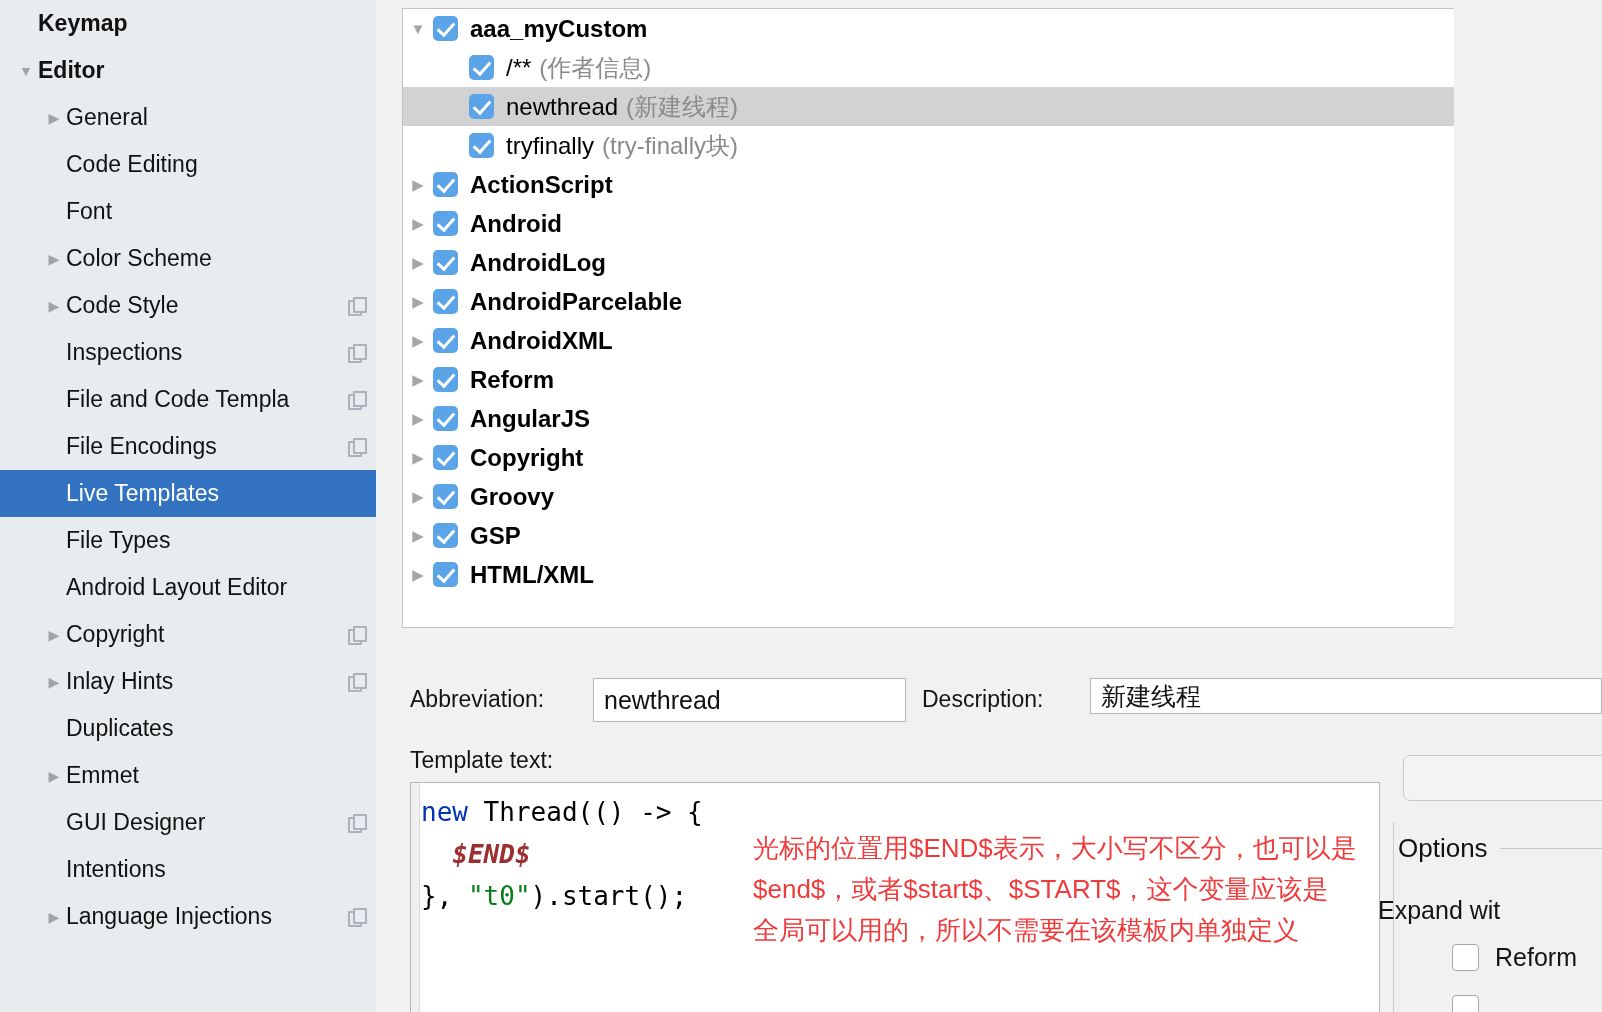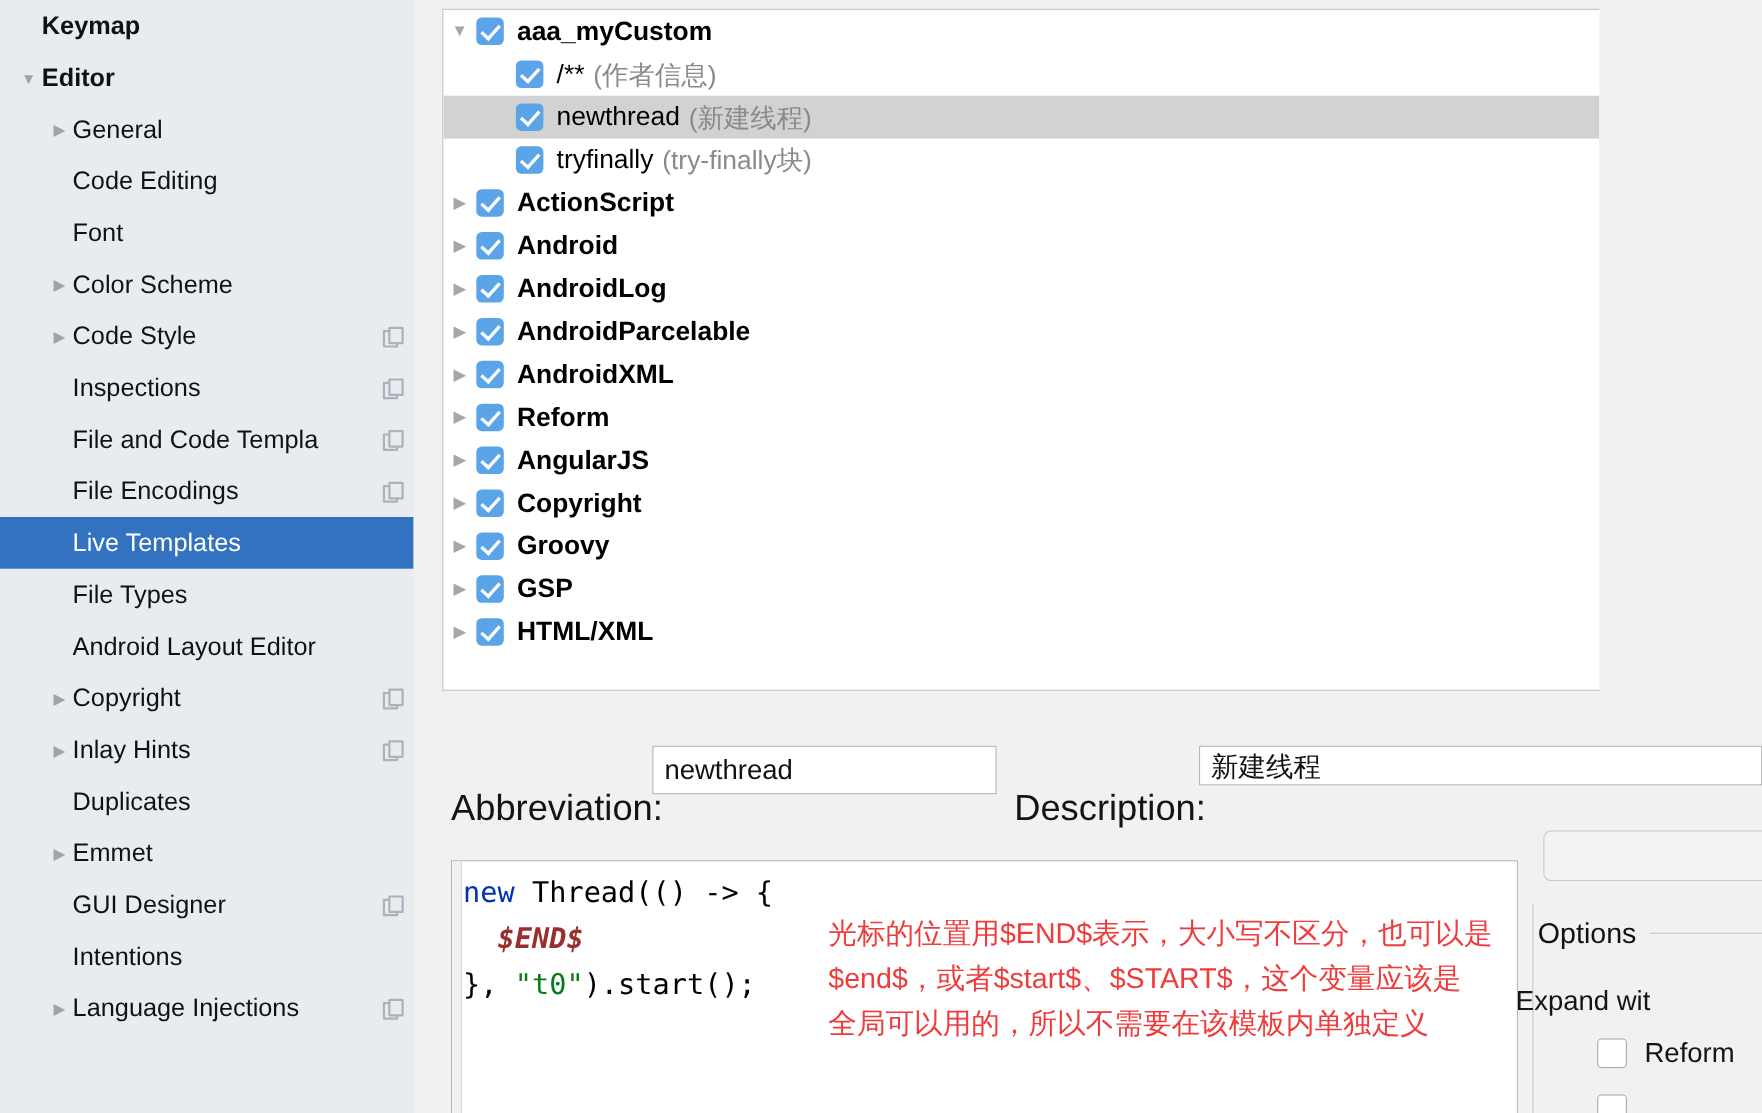--- a/index.html
+++ b/index.html
@@ -136,24 +136,23 @@
     margin-left: 8px;
   }
 
   
   .form-row {
     position: absolute;
     display: flex;
     align-items: center;
   }
   .flabel {
-    font-size: 33px;
+    font-size: 23px;
     color: #141414;
     white-space: nowrap;
-    margin-top: 29px;
   }
   .textfield {
     background: #ffffff;
     border: 1px solid #b6b6b6;
     box-sizing: border-box;
     font-size: 25px;
     color: #111;
     display: flex;
     align-items: center;
     padding-left: 10px;

